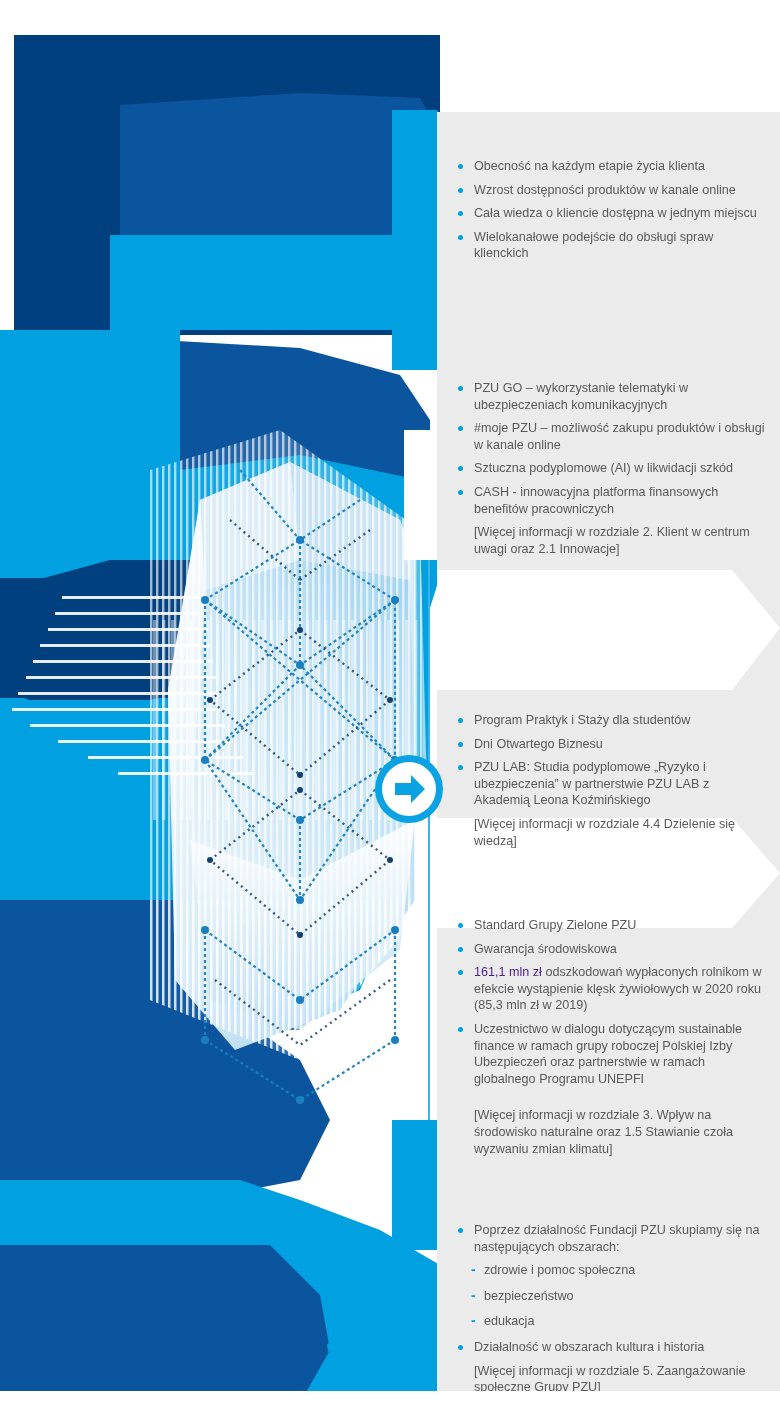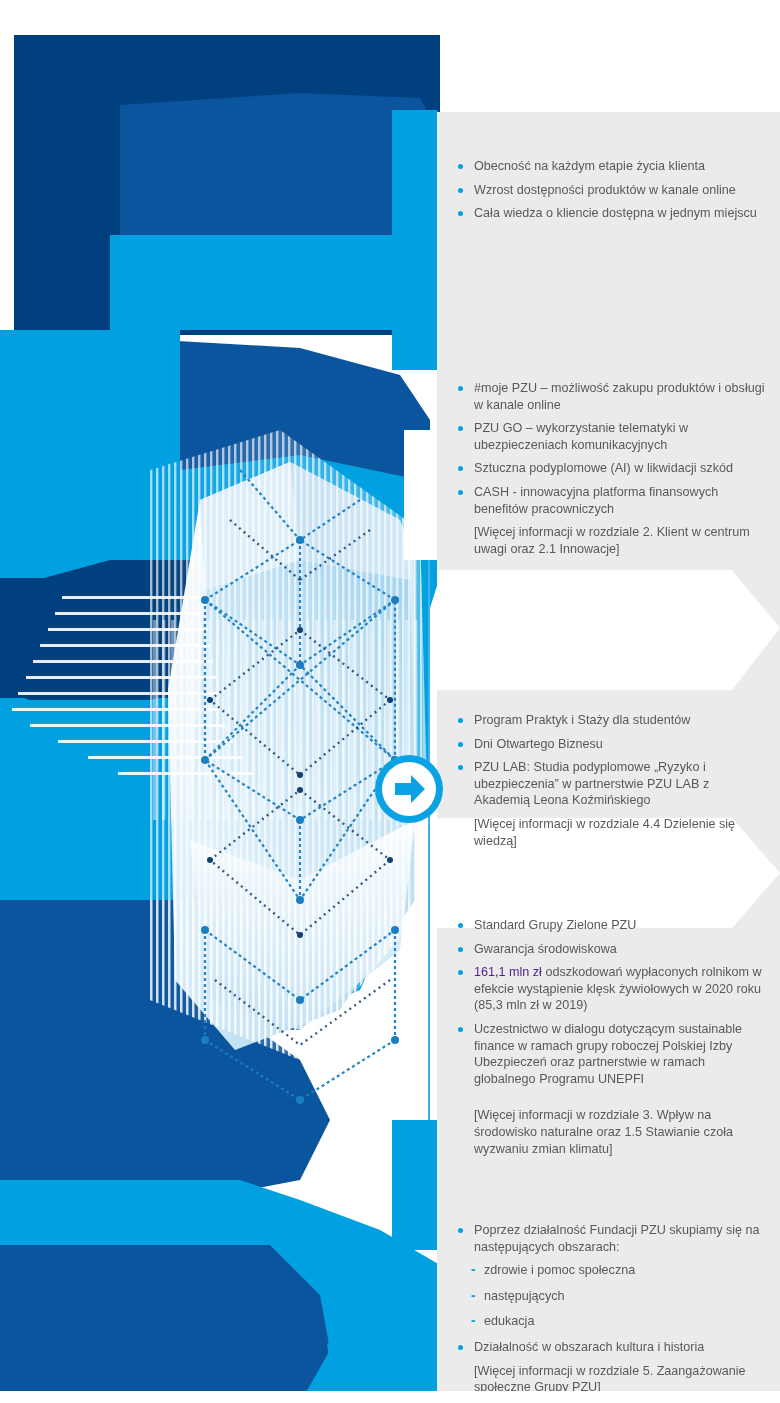--- a/index.html
+++ b/index.html
@@ -318,27 +318,28 @@
       <circle cx="36" cy="36" r="27" fill="#ffffff"></circle>
       <path d="M22,30 L38,30 L38,22 L52,36 L38,50 L38,42 L22,42 Z" fill="#0aa2e2"></path>
     </svg>
   </div>
 
   <div class="section" style="top:158px;">
     <ul class="bullets">
       <li><span>Obecność na każdym etapie życia klienta</span></li>
       <li><span>Wzrost dostępności produktów w kanale online</span></li>
       <li><span>Cała wiedza o kliencie dostępna w jednym miejscu</span></li>
+      <li><span>Wielokanałowe podejście do obsługi spraw klienckich</span></li>
     </ul>
   </div>
 
   <div class="section" style="top:380px;">
     <ul class="bullets">
+      <li><span>PZU GO – wykorzystanie telematyki w ubezpieczeniach komunikacyjnych</span></li>
       <li><span>#moje PZU – możliwość zakupu produktów i obsługi w kanale online</span></li>
-      <li><span>PZU GO – wykorzystanie telematyki w ubezpieczeniach komunikacyjnych</span></li>
       <li><span>Sztuczna podyplomowe (AI) w likwidacji szkód</span></li>
       <li><span>CASH - innowacyjna platforma finansowych benefitów pracowniczych</span></li>
       <li class="noBullet note"><span>[Więcej informacji w rozdziale 2. Klient w centrum uwagi oraz 2.1 Innowacje]</span></li>
     </ul>
   </div>
 
   <div class="section" style="top:712px;">
     <ul class="bullets">
       <li><span>Program Praktyk i Staży dla studentów</span></li>
       <li><span>Dni Otwartego Biznesu</span></li>
@@ -356,21 +357,21 @@
       <li class="noBullet note" style="margin-top:20px;"><span>[Więcej informacji w rozdziale 3. Wpływ na środowisko naturalne oraz 1.5 Stawianie czoła wyzwaniu zmian klimatu]</span></li>
     </ul>
   </div>
 
   <div class="section" style="top:1222px;">
     <ul class="bullets">
       <li><span>Poprzez działalność Fundacji PZU skupiamy się na następujących obszarach:</span></li>
       <li class="noBullet" style="margin-bottom:0;padding-left:14px;">
         <ul class="subbullets">
           <li><span>zdrowie i pomoc społeczna</span></li>
-          <li><span>następujących</span></li>
+          <li><span>bezpieczeństwo</span></li>
           <li><span>edukacja</span></li>
         </ul>
       </li>
       <li><span>Działalność w obszarach kultura i historia</span></li>
       <li class="noBullet note"><span>[Więcej informacji w rozdziale 5. Zaangażowanie społeczne Grupy PZU]</span></li>
     </ul>
   </div>
 
 </div>
 

